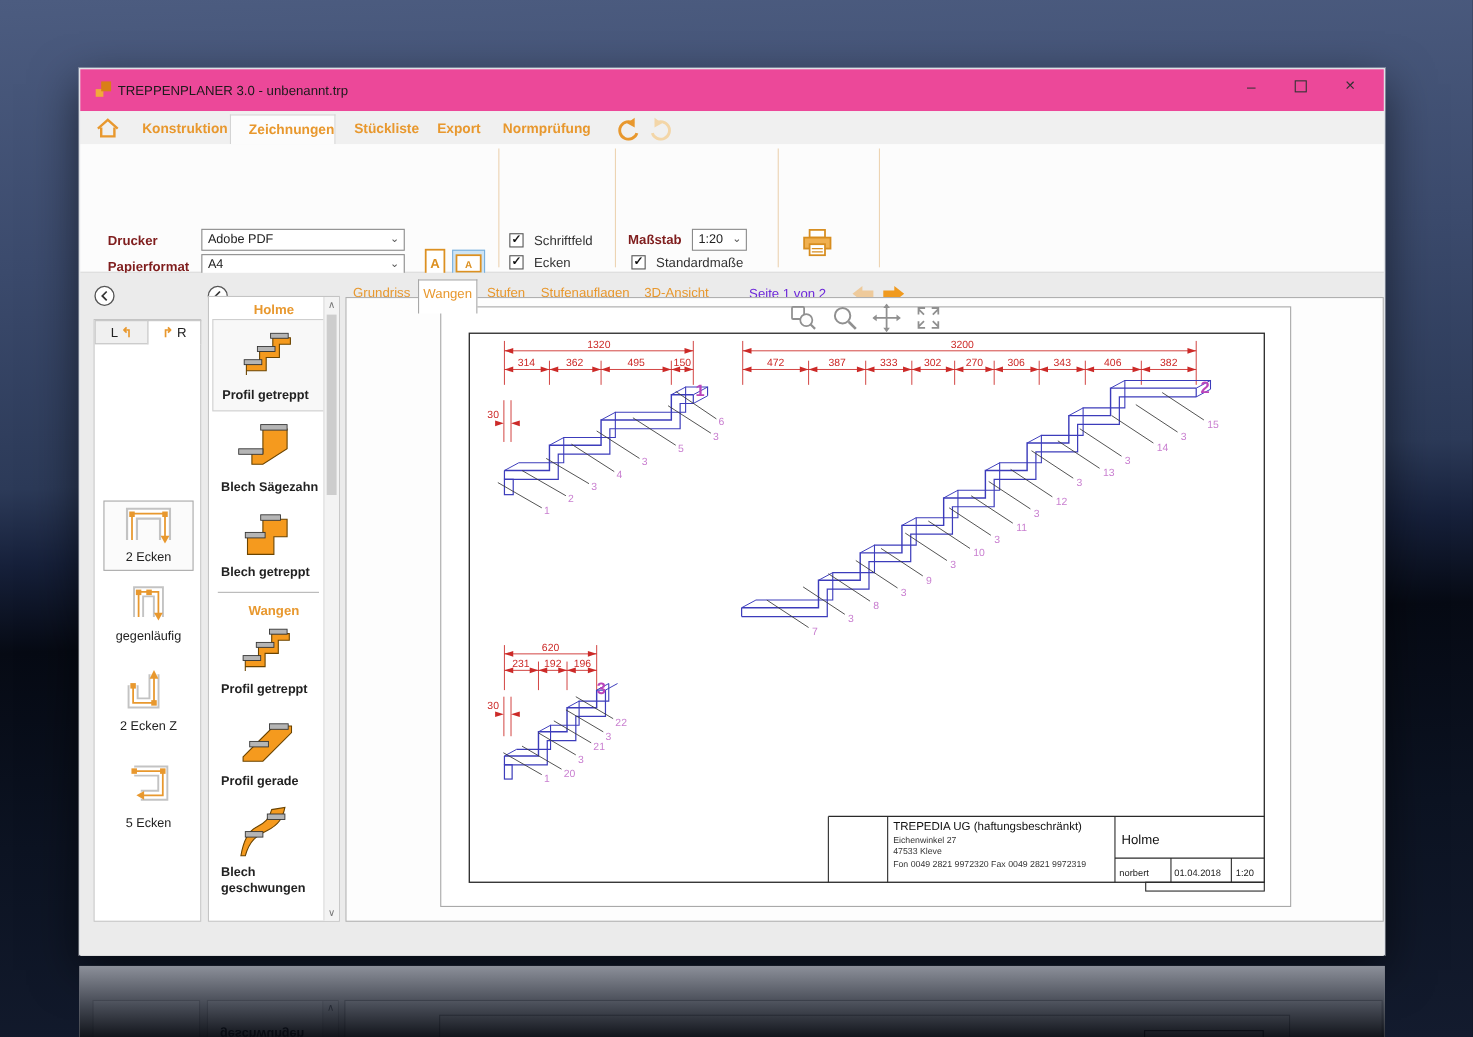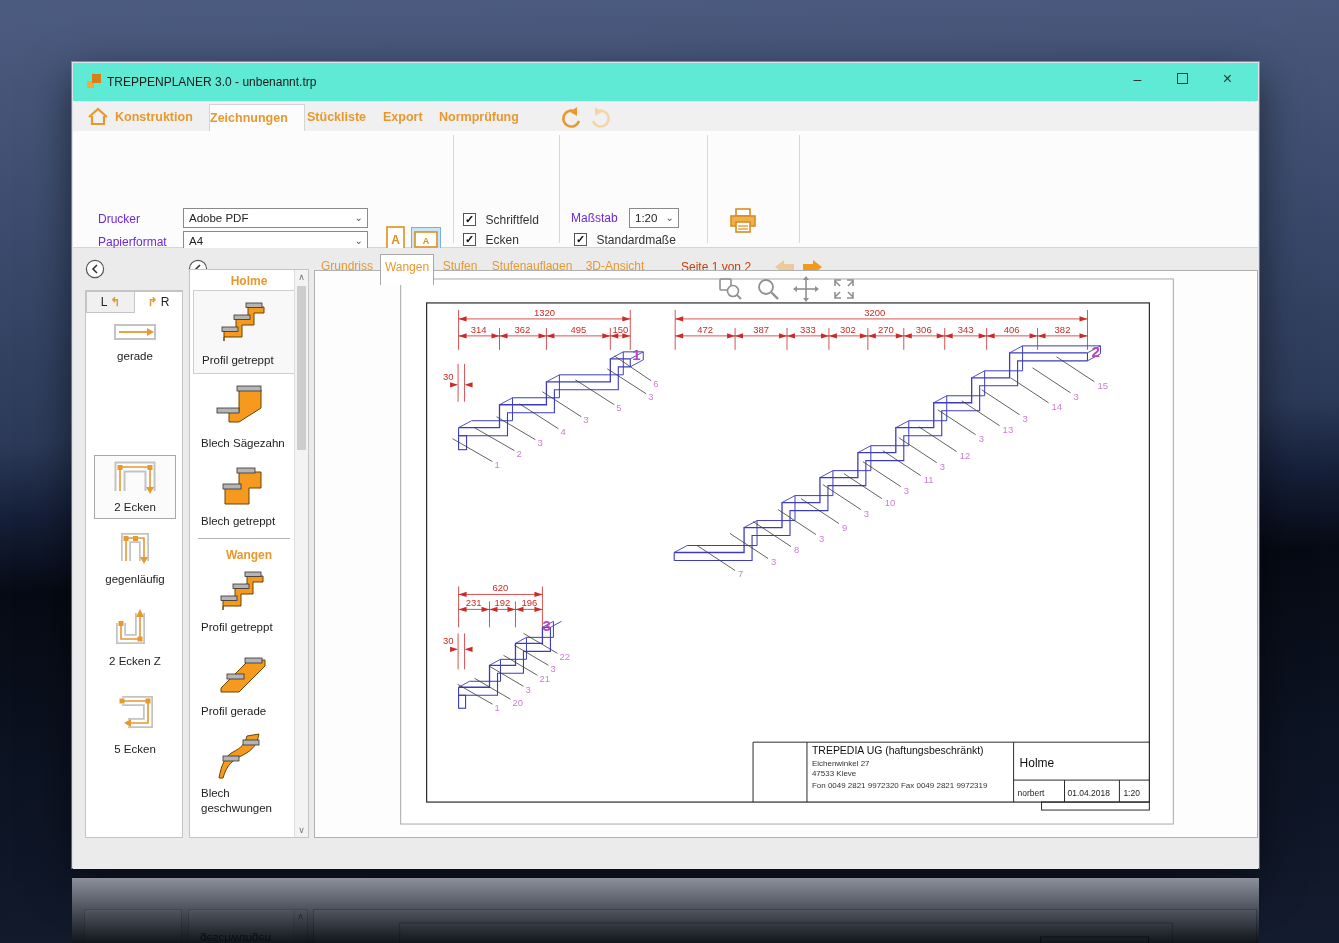--- a/index.html
+++ b/index.html
@@ -3,51 +3,51 @@
 <meta charset="utf-8">
 <style>
   html,body{margin:0;padding:0;background:#0a0f1c;}
   .desktop{position:relative;width:1339px;height:943px;overflow:hidden;
     background:linear-gradient(178deg,#4c5c80 0%,#3b4a6c 25%,#2c3a58 45%,#16203a 52%,#060a14 60%,#0c1322 78%,#131b2e 100%);
     font-family:"Liberation Sans",sans-serif;}
   .abs{position:absolute;}
   #app-window{position:absolute;left:72px;top:62px;width:1187px;height:806px;background:#f0f0f0;
     border:1px solid #dfe3e8;box-sizing:border-box;box-shadow:0 0 0 1px rgba(255,255,255,.35),0 14px 40px rgba(0,0,0,.55);}
   
-  .titlebar{position:absolute;left:0;top:0;width:100%;height:38px;background:#5eead4;}
+  .titlebar{position:absolute;left:0;top:0;width:100%;height:38px;background:#ec4899;}
   .title-text{position:absolute;left:34px;top:12px;font-size:12px;color:#1b1b1b;white-space:nowrap;}
   .winbtn{position:absolute;top:0;width:45px;height:32px;text-align:center;line-height:32px;font-size:14px;color:#333;cursor:default;}
   .maxglyph{display:inline-block;width:9px;height:9px;border:1px solid #333;}
   
   .ribbontabs{position:absolute;left:0;top:38px;width:100%;height:30px;background:#f0f0f0;}
-  .rtab{position:absolute;top:3px;height:27px;line-height:27px;font-size:12.5px;font-weight:bold;color:#e8982e;text-align:left;}
+  .rtab{position:absolute;top:3px;height:27px;line-height:27px;font-size:12.5px;font-weight:bold;color:#e8982e;text-align:right;}
   .rtab.active{background:#fcfcfc;border:1px solid #d4d4d4;border-bottom:none;box-sizing:border-box;}
   
   .ribbonbody{position:absolute;left:0;top:68px;width:100%;height:117px;background:#fcfcfc;border-bottom:1px solid #d6d6d6;box-sizing:border-box;}
   .sep{position:absolute;top:4px;height:108px;width:1px;background:#e0b377;opacity:.55;}
-  .lbl{font-size:12px;color:#6d28d9;white-space:nowrap;}
+  .lbl{font-size:12px;color:#7f1d1d;white-space:nowrap;font-weight:bold;}
   .grplbl{font-size:12px;color:#e09b3f;white-space:nowrap;}
   .select{position:absolute;height:20px;background:#fff;border:1px solid #8a8a8a;box-sizing:border-box;font-size:11.5px;color:#222;line-height:18px;padding-left:5px;}
   .select .chev{position:absolute;right:4px;top:0;font-size:10px;color:#555;}
   .num{position:absolute;width:22px;height:17px;background:#fff;border:1px solid #8a8a8a;box-sizing:border-box;font-size:11px;color:#222;text-align:center;line-height:15px;}
   .cbrow{position:absolute;height:16px;}
   .cb{display:inline-block;width:13px;height:13px;background:#fff;border:1px solid #555;box-sizing:border-box;vertical-align:middle;text-align:center;line-height:11px;font-size:11px;color:#111;font-weight:bold;}
   .cbl{font-size:12px;color:#333;vertical-align:middle;margin-left:5px;white-space:nowrap;}
   
   .workspace{position:absolute;left:0;top:185px;width:100%;height:621px;background:#ebebeb;}
   .vtab{position:absolute;top:6px;height:24px;line-height:24px;font-size:12px;color:#e8982e;text-align:center;}
   .vtab.active{background:#fff;border:1px solid #a8a8a8;border-bottom:none;box-sizing:border-box;height:31px;z-index:3;}
-  .pagetext{position:absolute;top:12px;font-size:12px;color:#c2410c;white-space:nowrap;}
+  .pagetext{position:absolute;top:12px;font-size:12px;color:#6d28d9;white-space:nowrap;}
   .panel{position:absolute;background:#fff;border:1px solid #c4c4c4;box-sizing:border-box;}
   .sitem-label{position:absolute;width:100%;text-align:center;font-size:11.5px;color:#222;}
   .ltab{position:absolute;top:0;width:49px;height:22px;background:#f0f0f0;border:1px solid #c4c4c4;box-sizing:border-box;text-align:center;line-height:20px;font-size:12px;color:#222;}
   .ltab.active{background:#fff;border-bottom:none;}
   .hook{color:#e8982e;font-weight:bold;}
   .hheader{position:absolute;width:100%;text-align:center;font-size:12px;font-weight:bold;color:#e8982e;}
-  .hlabel{position:absolute;left:8px;font-size:11.5px;color:#222;width:96px;line-height:15px;}
+  .hlabel{position:absolute;left:8px;font-size:11.5px;color:#222;width:96px;line-height:15px;font-weight:bold;}
   .scroll{position:absolute;background:#f3f3f3;border-left:1px solid #ddd;}
   .sarrow{position:absolute;width:100%;text-align:center;font-size:9px;color:#777;}
   .thumb{position:absolute;left:2px;width:9px;background:#cdcdcd;}
   .viewport{position:absolute;background:#fdfdfd;border:1px solid #b0b0b0;box-sizing:border-box;}
   .drawtool{position:absolute;top:5px;width:30px;height:26px;}
   
   svg text{font-family:"Liberation Sans",sans-serif;}
   .dimt{font-size:9.5px;fill:#cc2a28;}
   .post{font-size:9.5px;fill:#c97fd0;}
   .snum{font-size:15px;font-weight:bold;fill:#bb44bb;}
@@ -208,28 +208,20 @@
     <div class="panel" style="left:12px;top:42px;width:98px;height:548px">
       <div class="ltab" style="left:0">
         <span>L</span>
         <span class="hook">↰</span>
       </div>
       <div class="ltab active" style="left:48px">
         <span class="hook">↱</span>
         <span>R</span>
       </div>
 
-      <div class="abs" style="left:0;top:26px;width:98px;height:62px">
-        <svg class="abs" style="left:26px;top:2px" width="46" height="26">
-          <rect x="3" y="6" width="40" height="14" fill="#fff" stroke="#c3c3c3" stroke-width="2"></rect>
-          <line x1="7" y1="13" x2="35" y2="13" stroke="#e8982e" stroke-width="1.8"></line>
-          <path d="M35,9 L42,13 L35,17 Z" fill="#e8982e"></path>
-        </svg>
-        <div class="sitem-label" style="top:33px">gerade</div>
-      </div>
 
 
       <div class="abs" style="left:8px;top:164px;width:82px;height:64px;border:1px solid #a9a9a9;background:#fbfbfb;box-sizing:border-box">
         <svg class="abs" style="left:17px;top:3px" width="46" height="38">
           <path d="M8,32 V8 H38 V32" fill="none" stroke="#c3c3c3" stroke-width="11"></path>
           <path d="M8,32 V8 H38 V32" fill="none" stroke="#fff" stroke-width="7"></path>
           <path d="M8,32 V8 H38 V30" fill="none" stroke="#e8982e" stroke-width="1.6"></path>
           <rect x="5.5" y="6" width="5" height="5" fill="#e8982e"></rect>
           <rect x="35.5" y="6" width="5" height="5" fill="#e8982e"></rect>
           <path d="M34,28 L38,35 L42,28 Z" fill="#e8982e"></path>

